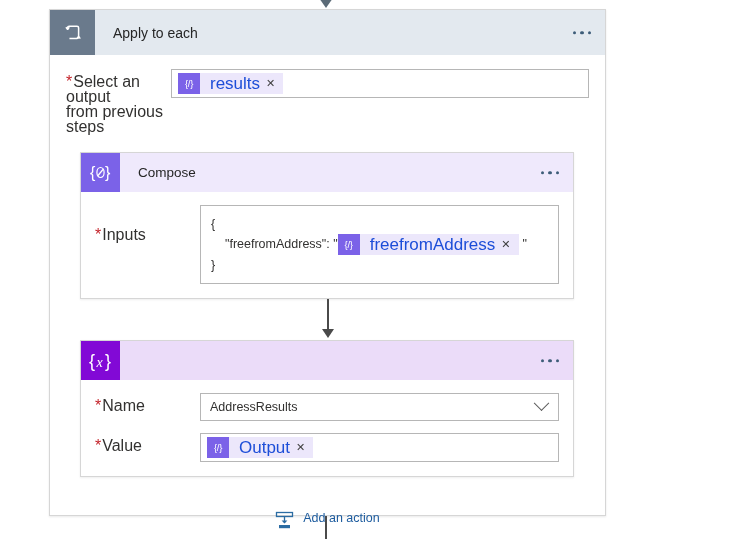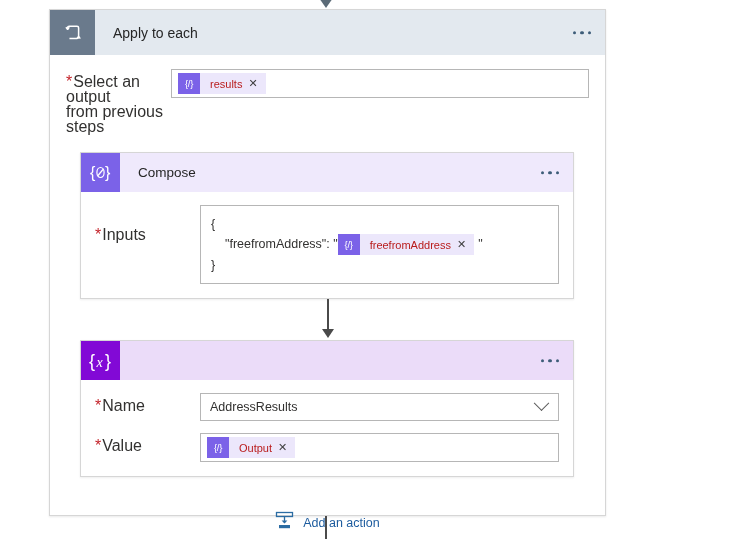--- a/index.html
+++ b/index.html
@@ -93,21 +93,21 @@
     background:#7b62e8;
     color:#ffffff;
     font-size:9.5px;
     display:flex;align-items:center;justify-content:center;
     font-family:"Liberation Sans", sans-serif;
     letter-spacing:-0.3px;
     flex:0 0 22px;
   }
   .token-text{
     padding:0 6px 0 10px;
-    font-size:11px;color:#b91c1c;white-space:nowrap;
+    font-size:17px;color:#1d4ed8;white-space:nowrap;
   }
   .token-x{
     font-size:11px;color:#3f3f3f;
     padding-right:8px;cursor:pointer;
     line-height:1;
   }
 
   
   .action-card{
     border:1px solid #d6d6d6;
@@ -131,21 +131,21 @@
   .action-icon-tile.append{background:#8209d6;}
   .action-title{margin-left:18px;font-size:13.5px;color:#262626;}
   .action-body{padding:13px 14px 14px 14px;}
 
   
   .code-line{font-size:12.5px;color:#323130;line-height:20px;white-space:nowrap;}
   .code-indent{padding-left:14px;}
 
   
   .add-action{
-    display:flex;align-items:flex-end;justify-content:center;
+    display:flex;align-items:flex-start;justify-content:center;
     gap:9px;margin-top:34px;padding-bottom:4px;cursor:pointer;
   }
   .add-action-text{color:#1c5b9e;font-size:12.5px;}
 </style>
 </head>
 <body>
 
 <div class="top-arrow-wrap">
   <div class="top-arrowhead"></div>
 </div>

